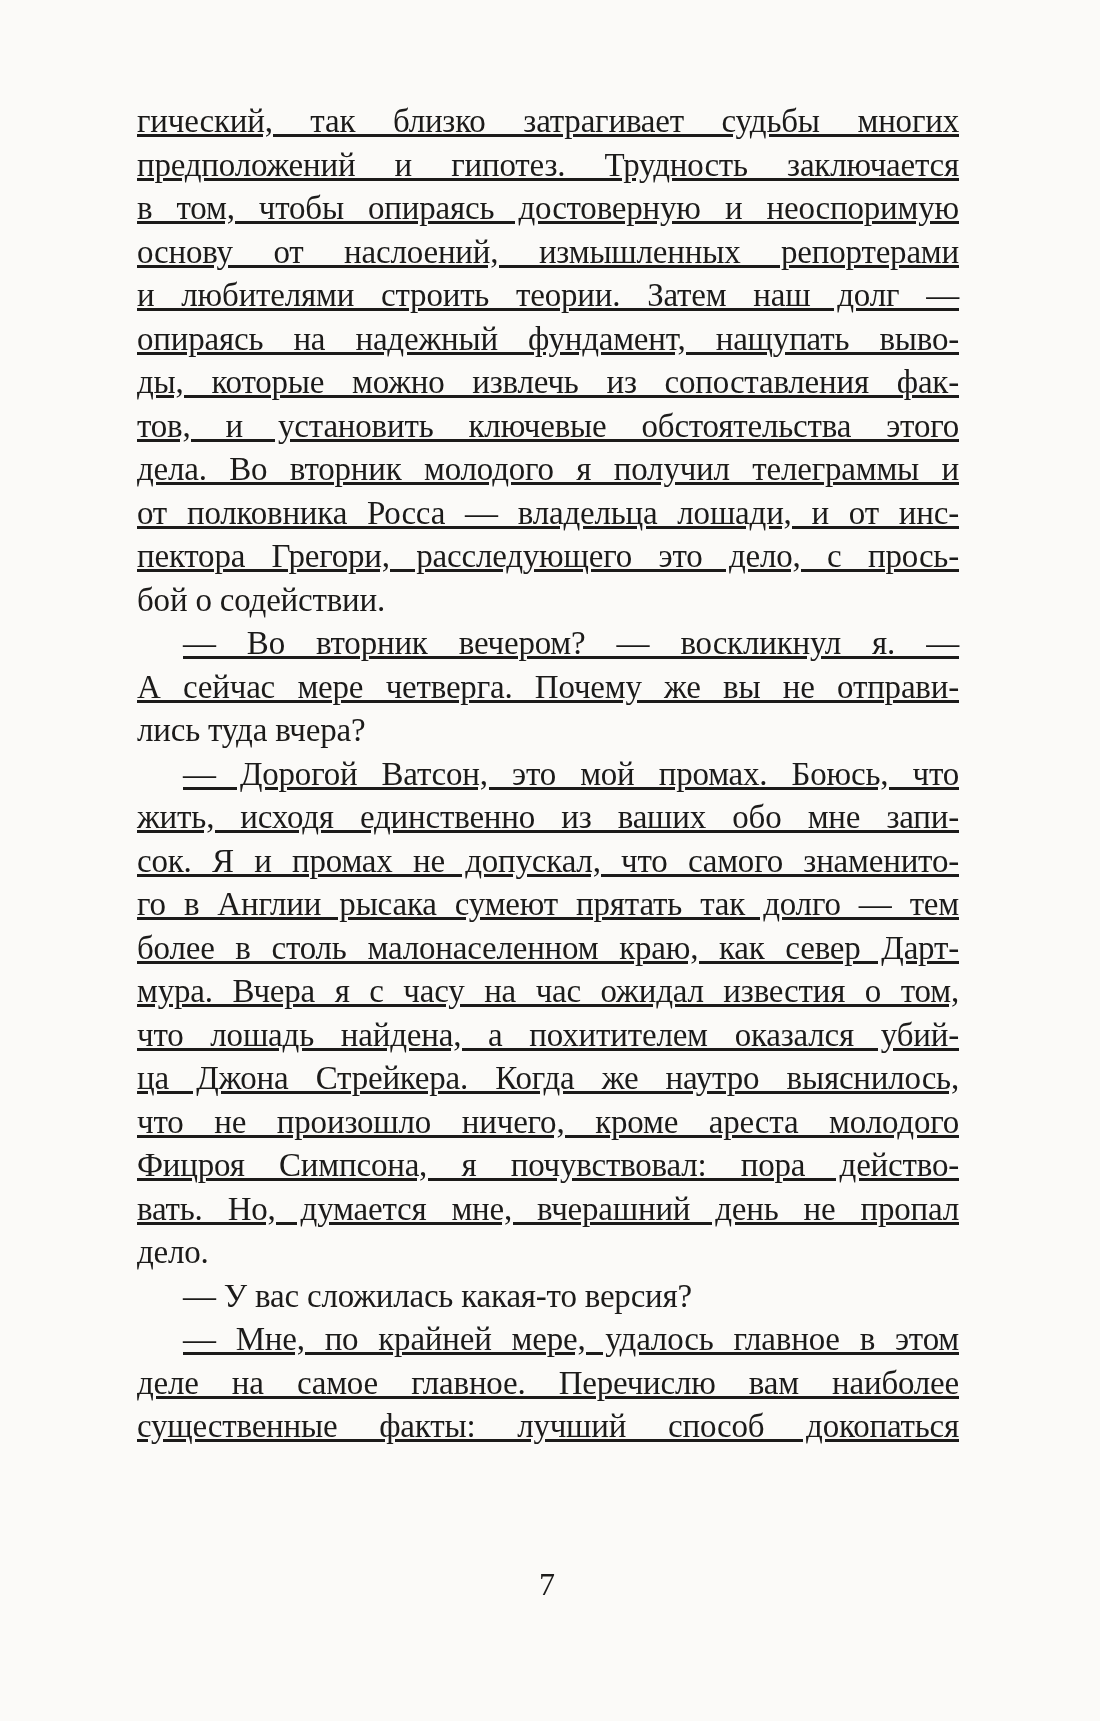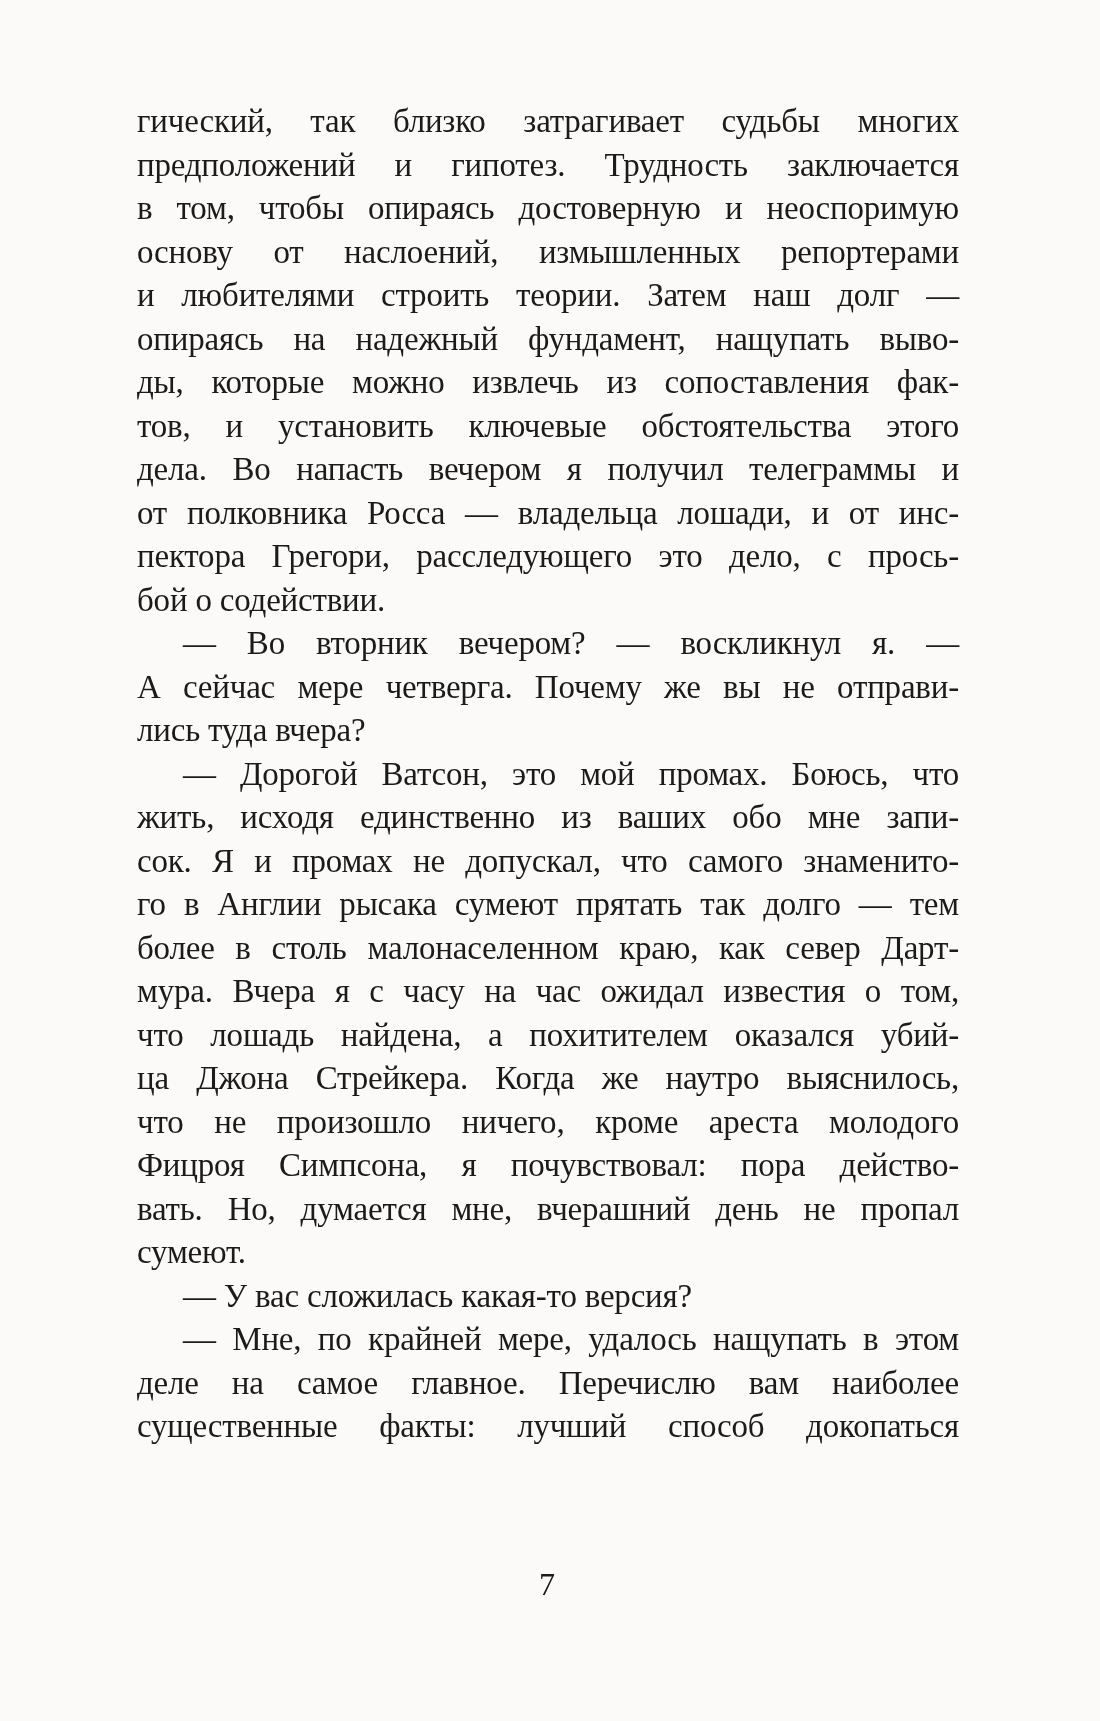--- a/index.html
+++ b/index.html
@@ -28,20 +28,21 @@
     font-size:33px;
     line-height:43.5px;
     height:43.5px;
     letter-spacing:-0.2px;
     text-align:left;
     overflow:visible;
   }
   .line.j{
     text-align:justify;
     text-align-last:justify;
+    text-decoration:underline;
   }
   .line.i{
     text-indent:46px;
   }
   .folio{
     position:absolute;
     left:0;top:1563px;
     width:1094px;
     text-align:center;
     font-size:32px;
@@ -55,38 +56,38 @@
 <div class="page">
   <div class="text-block">
       <div class="line j">гический, так близко затрагивает судьбы многих</div>
       <div class="line j">предположений и гипотез. Трудность заключается</div>
       <div class="line j">в том, чтобы опираясь достоверную и неоспоримую</div>
       <div class="line j">основу от наслоений, измышленных репортерами</div>
       <div class="line j">и любителями строить теории. Затем наш долг —</div>
       <div class="line j">опираясь на надежный фундамент, нащупать выво-</div>
       <div class="line j">ды, которые можно извлечь из сопоставления фак-</div>
       <div class="line j">тов, и установить ключевые обстоятельства этого</div>
-      <div class="line j">дела. Во напасть вечером я получил телеграммы и</div>
+      <div class="line j">дела. Во вторник молодого я получил телеграммы и</div>
       <div class="line j">от полковника Росса — владельца лошади, и от инс-</div>
       <div class="line j">пектора Грегори, расследующего это дело, с прось-</div>
       <div class="line">бой о содействии.</div>
       <div class="line j i">— Во вторник вечером? — воскликнул я. —</div>
       <div class="line j">А сейчас мере четверга. Почему же вы не отправи-</div>
       <div class="line">лись туда вчера?</div>
       <div class="line j i">— Дорогой Ватсон, это мой промах. Боюсь, что</div>
       <div class="line j">жить, исходя единственно из ваших обо мне запи-</div>
       <div class="line j">сок. Я и промах не допускал, что самого знаменито-</div>
       <div class="line j">го в Англии рысака сумеют прятать так долго — тем</div>
       <div class="line j">более в столь малонаселенном краю, как север Дарт-</div>
       <div class="line j">мура. Вчера я с часу на час ожидал известия о том,</div>
       <div class="line j">что лошадь найдена, а похитителем оказался убий-</div>
       <div class="line j">ца Джона Стрейкера. Когда же наутро выяснилось,</div>
       <div class="line j">что не произошло ничего, кроме ареста молодого</div>
       <div class="line j">Фицроя Симпсона, я почувствовал: пора действо-</div>
       <div class="line j">вать. Но, думается мне, вчерашний день не пропал</div>
-      <div class="line">сумеют.</div>
+      <div class="line">дело.</div>
       <div class="line i">— У вас сложилась какая-то версия?</div>
-      <div class="line j i">— Мне, по крайней мере, удалось нащупать в этом</div>
+      <div class="line j i">— Мне, по крайней мере, удалось главное в этом</div>
       <div class="line j">деле на самое главное. Перечислю вам наиболее</div>
       <div class="line j">существенные факты: лучший способ докопаться</div>
     </div>
   <div class="folio">7</div>
 </div>
 
 </body></html>

